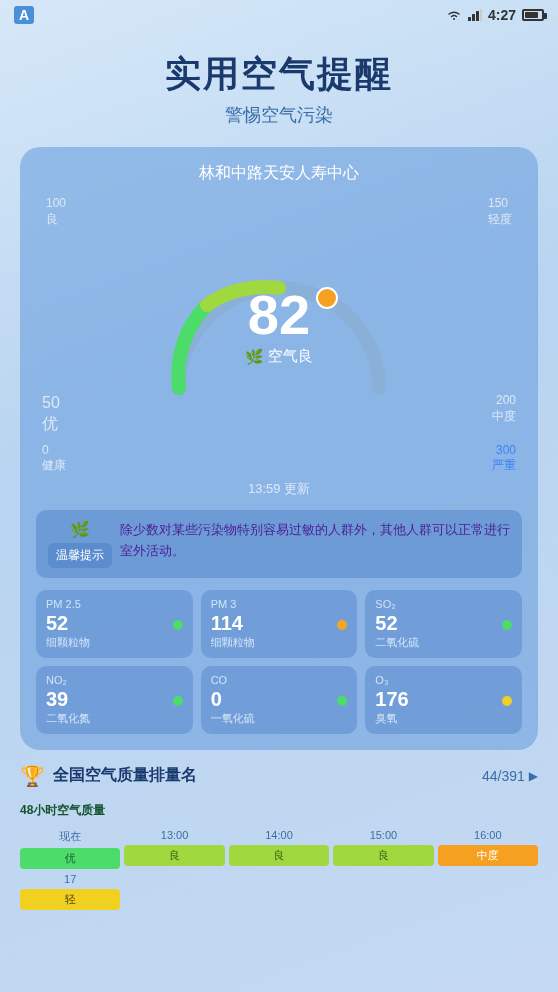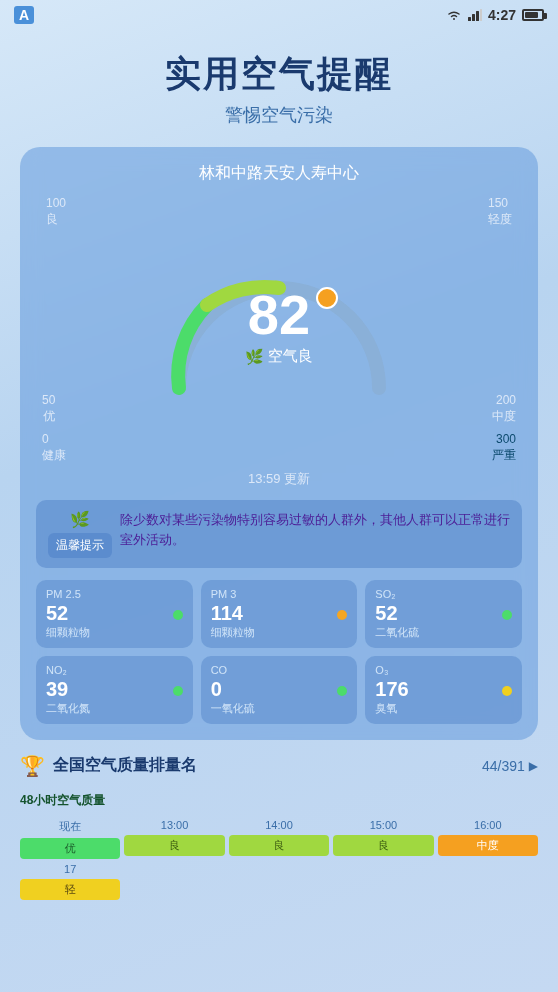--- a/index.html
+++ b/index.html
@@ -335,35 +335,35 @@
     <div class="gauge-center">
       <div class="gauge-value">82</div>
       <div class="gauge-label">
         <span style="color:#4cdc6a;">🌿</span>
         <span>空气良</span>
       </div>
     </div>
   </div>
 
   <div style="display:flex;justify-content:space-between;padding:0 6px;margin-top:-30px;margin-bottom:8px;">
-    <div class="scale-item" style="color:#dce8f8;font-size:12px;align-items:flex-end;">
+    <div class="scale-item" style="color:#dce8f8;font-size:16px;align-items:flex-start;">
       <span>50</span>
       <span>优</span>
     </div>
     <div class="scale-item" style="color:#dce8f8;font-size:12px;align-items:flex-end;">
       <span>200</span>
       <span>中度</span>
     </div>
   </div>
   <div style="display:flex;justify-content:space-between;padding:0 6px;margin-bottom:6px;">
     <div class="scale-item" style="color:#dce8f8;font-size:12px;align-items:flex-start;">
       <span>0</span>
       <span>健康</span>
     </div>
-    <div class="scale-item" style="color:#0c4a6e;font-size:12px;align-items:flex-end;">
+    <div class="scale-item" style="color:#3b82f6;font-size:12px;align-items:flex-end;">
       <span>300</span>
       <span>严重</span>
     </div>
   </div>
 
   <div class="update-time">13:59 更新</div>
 
   <div class="alert-box">
     <div style="display:flex;flex-direction:column;align-items:center;gap:4px;flex-shrink:0;">
       <span style="font-size:16px;">🌿</span>

